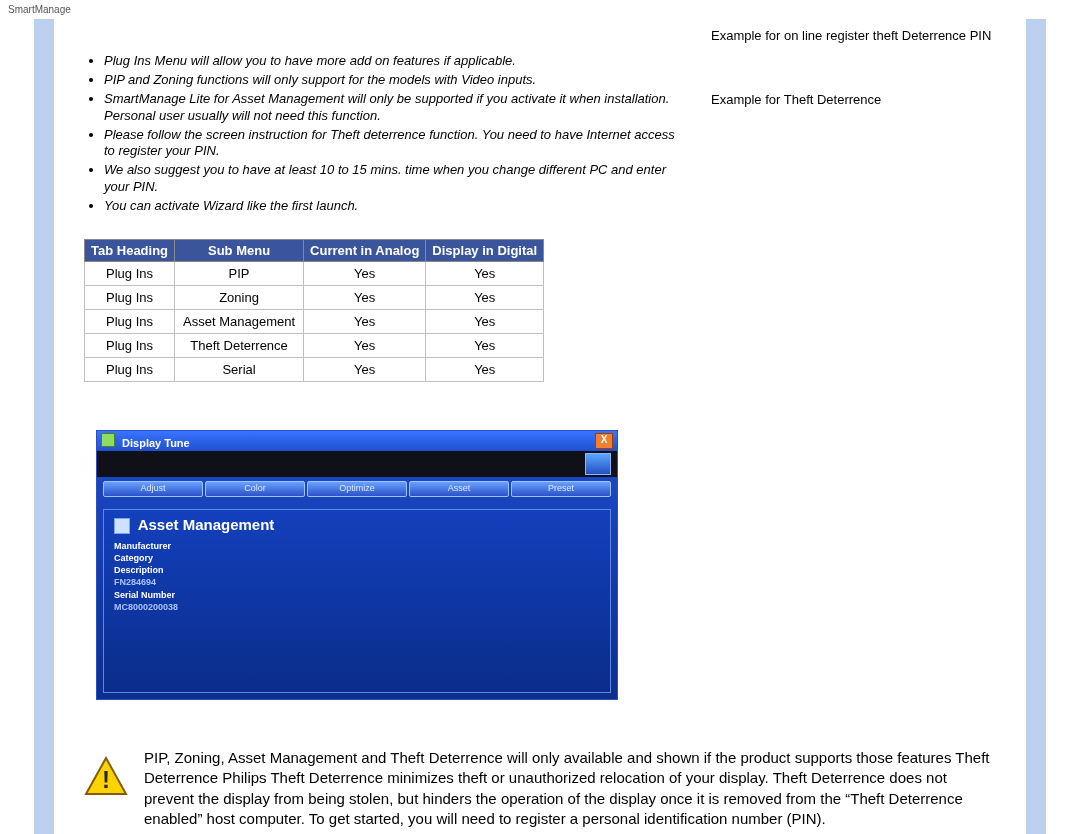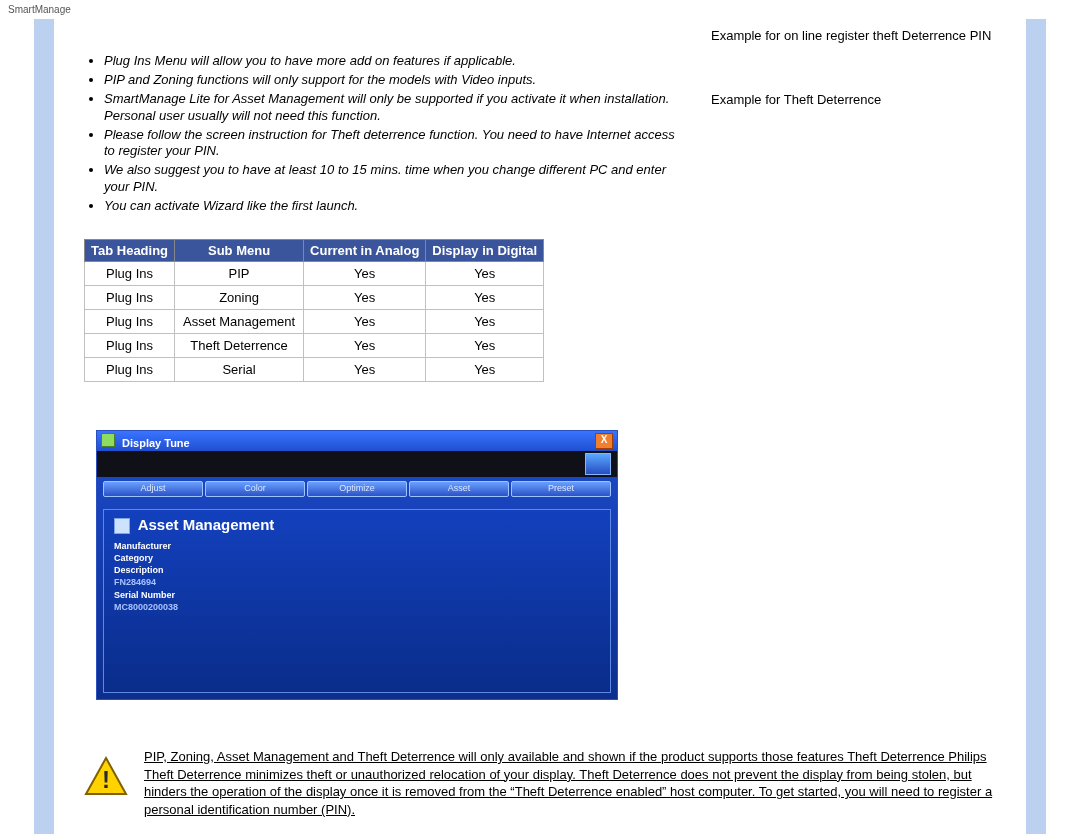--- a/index.html
+++ b/index.html
@@ -196,23 +196,22 @@
     margin-top: 48px;
     padding: 0 30px 0 0;
   }
   .warn-icon {
     width: 44px;
     height: 44px;
     flex-shrink: 0;
     margin-top:6px;
   }
   .warn-text {
-    font-size: 13px;
+    font-size: 15px;
     line-height: 1.35;
-    text-decoration: underline;
   }
   .example-label {
     margin: 22px 0 28px 0;
     font-size: 13px;
   }
 </style>
 </head>
 <body>
 
 <div class="header-small">SmartManage</div>

